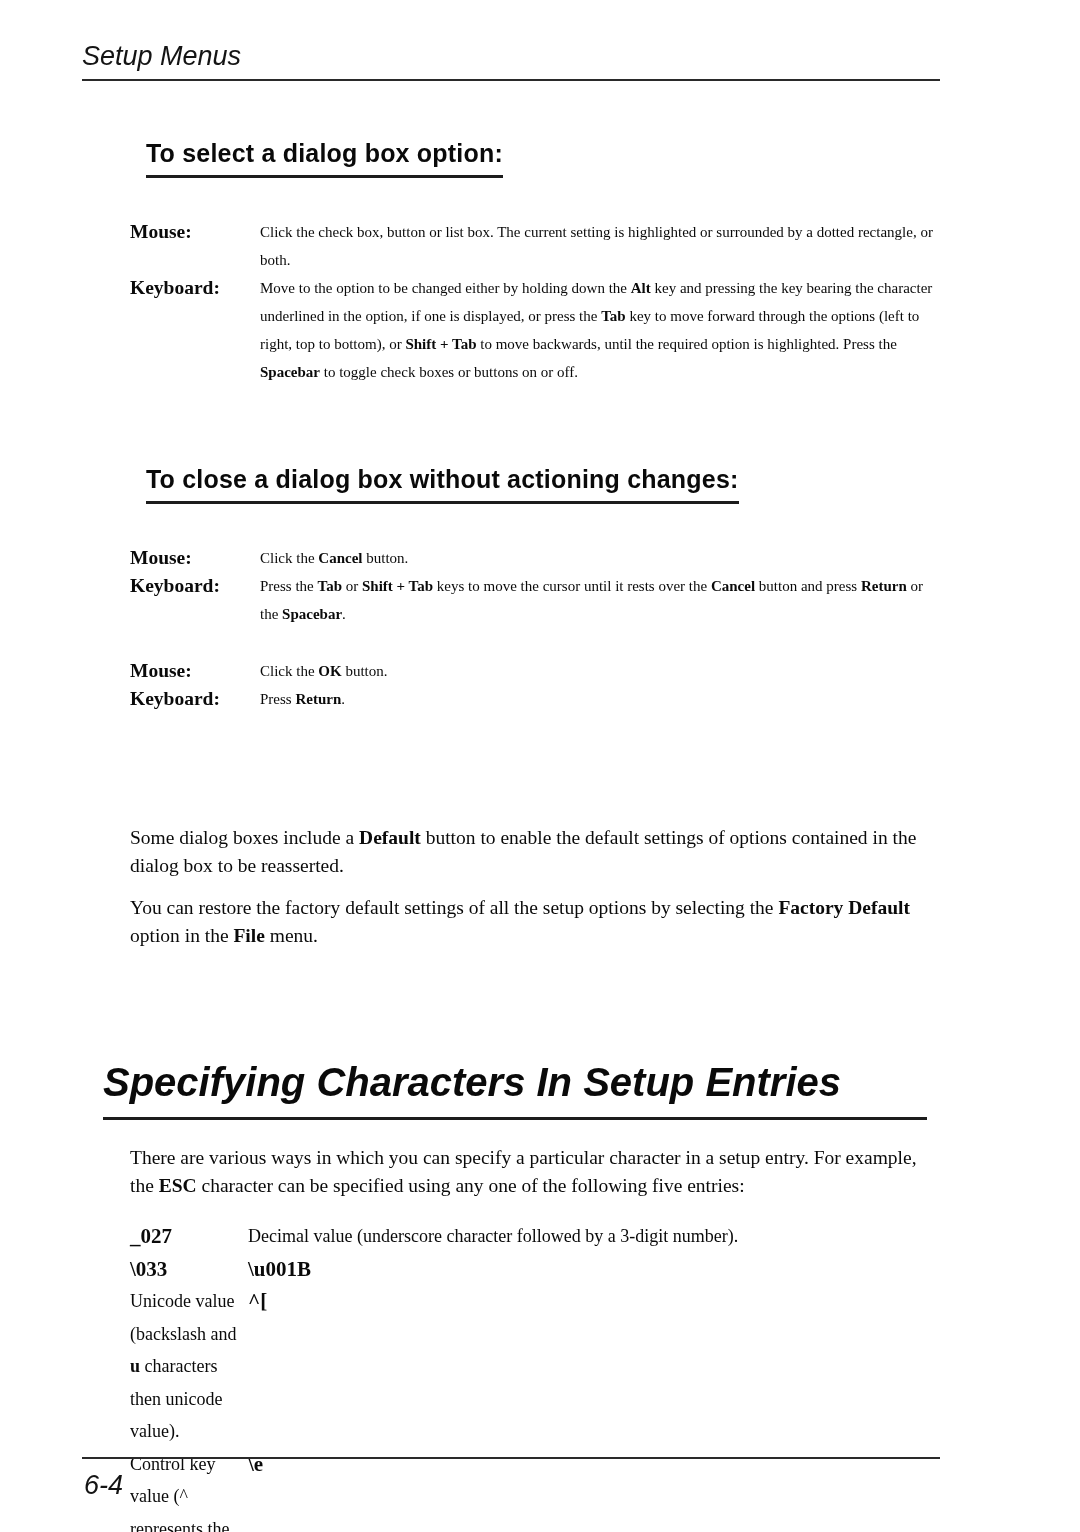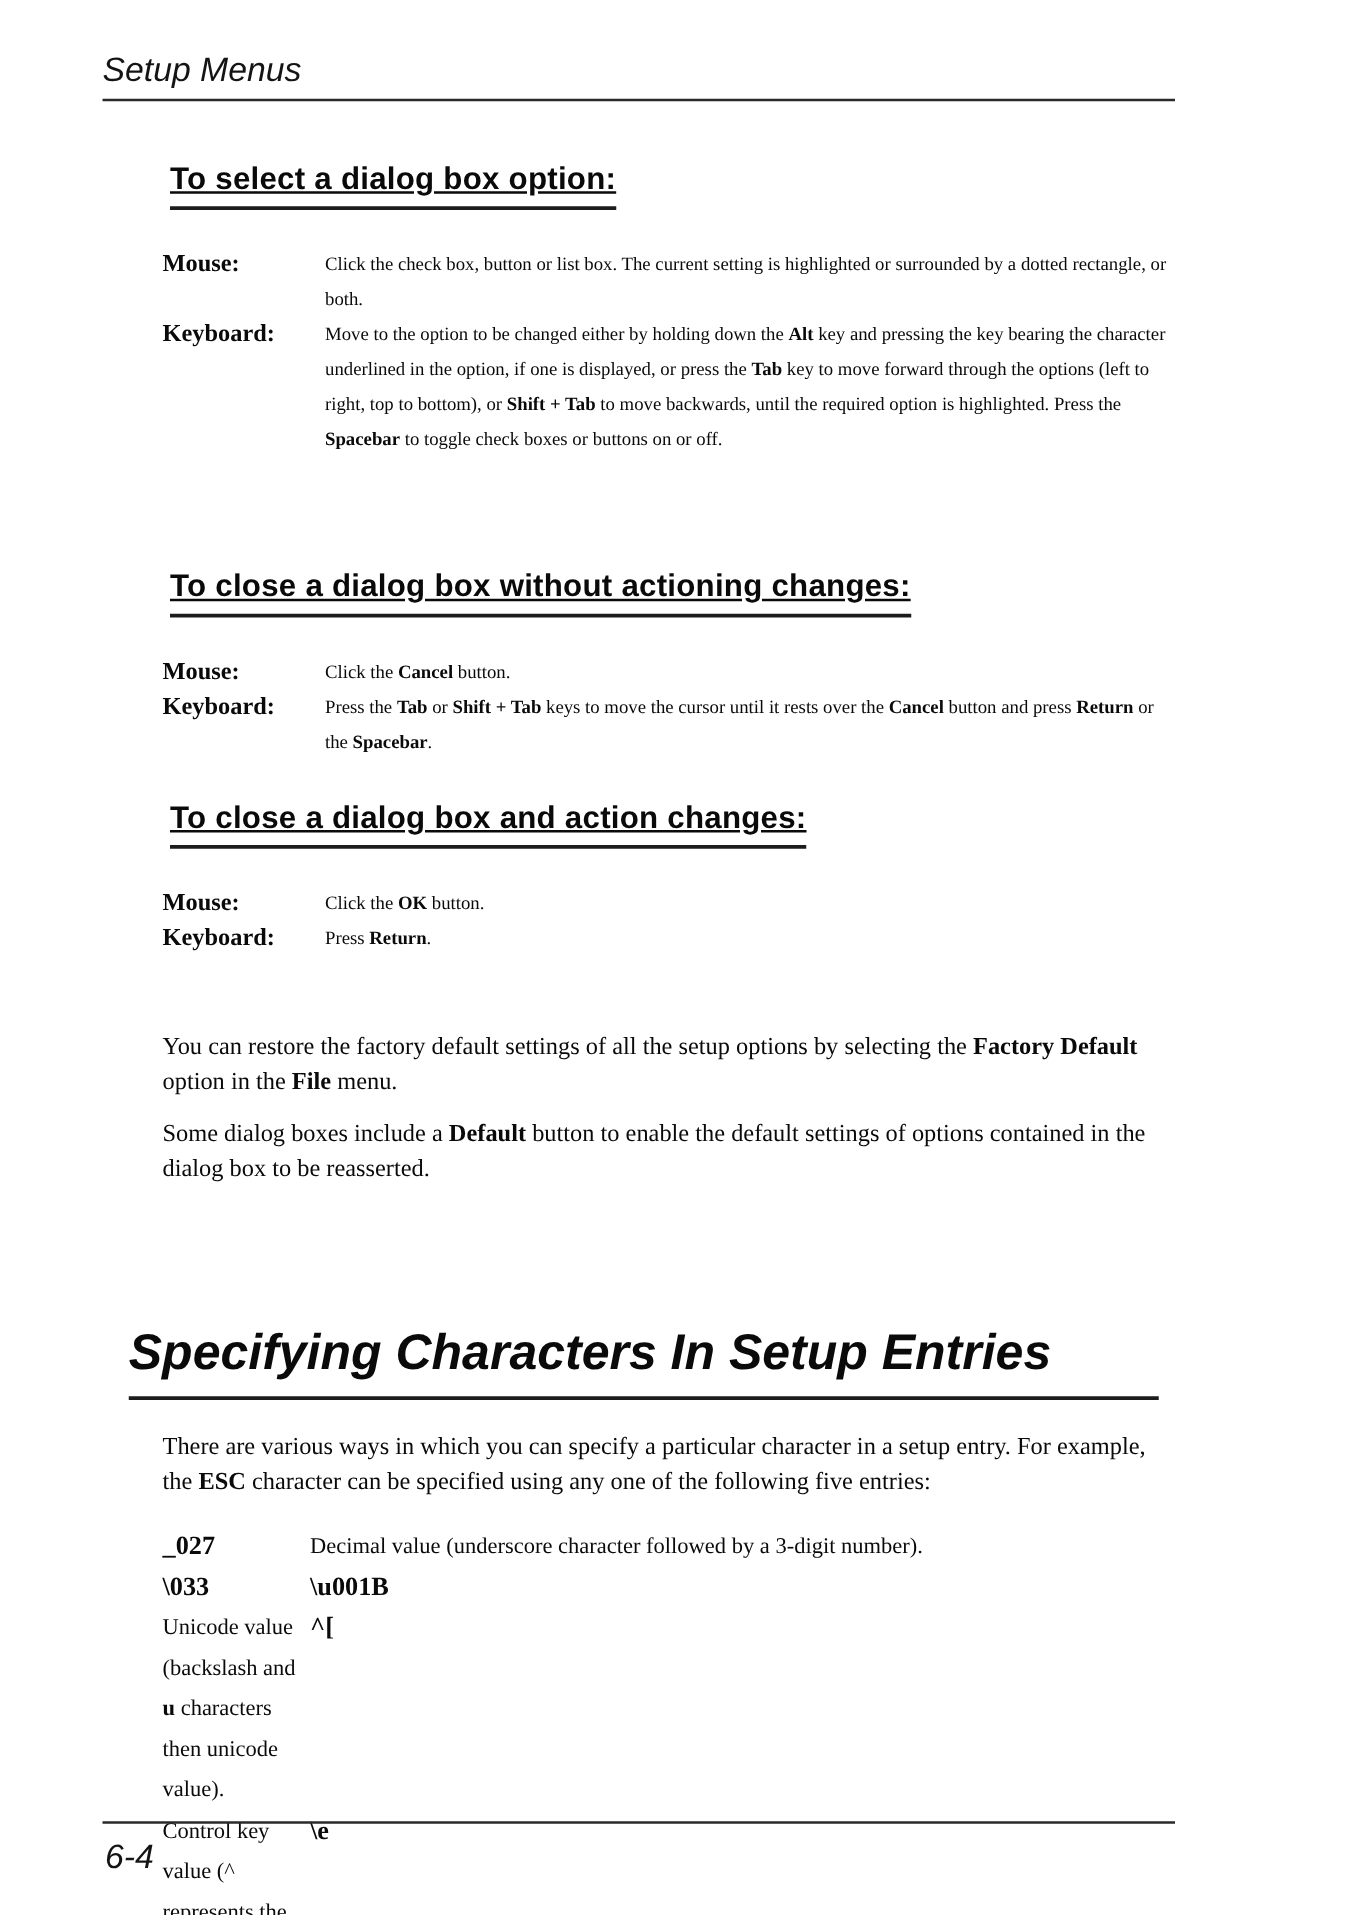--- a/index.html
+++ b/index.html
@@ -23,25 +23,25 @@
   .footer-rule { position:absolute; left:82px; top:1457px; width:858px; height:0; border-top:2px solid #2a2a2a; }
   .page-number {
     position:absolute; left:84px; top:1468px;
     font-family:"Liberation Sans", sans-serif;
     font-style:italic; font-size:27px; line-height:34px; color:#141414;
   }
 
   
   .proc { position:absolute; left:130px; width:815px; }
   .proc-heading {
-    display:inline-block; margin:6px;
+    display:inline-block; margin:16px;
     font-family:"Liberation Sans", sans-serif;
     font-weight:700; font-size:25px; line-height:30px;
     color:#0a0a0a; letter-spacing:0.2px;
-    padding-bottom:7px; border-bottom:3px solid #1c1c1c;text-decoration:underline;
+    padding-bottom:7px; border-bottom:3px solid #1c1c1c;
   }
   .def-grid {
     display:grid; grid-template-columns:130px 685px;
     row-gap:0; margin-top:24px;
   }
   .def-label {
     font-weight:700; font-size:19.5px; line-height:28px; color:#0a0a0a;
   }
   .def-text { font-size:15px; line-height:28px; color:#0a0a0a; }
 
@@ -92,33 +92,32 @@
     <h2 class="proc-heading">To close a dialog box without actioning changes:</h2>
     <div class="def-grid">
       <div class="def-label">Mouse:</div>
       <div class="def-text"><span>Click the </span><span class="b">Cancel</span><span> button.</span></div>
       <div class="def-label">Keyboard:</div>
       <div class="def-text"><span>Press the </span><span class="b">Tab</span><span> or </span><span class="b">Shift + Tab</span><span> keys to move the cursor until it rests over the </span><span class="b">Cancel</span><span> button and press </span><span class="b">Return</span><span> or the </span><span class="b">Spacebar</span><span>.</span></div>
     </div>
   </section>
 
   <section class="proc" style="top:633px">
-    <h2 class="proc-heading">To close a dialog box and action changes:</h2>
     <div class="def-grid">
       <div class="def-label">Mouse:</div>
       <div class="def-text"><span>Click the </span><span class="b">OK</span><span> button.</span></div>
       <div class="def-label">Keyboard:</div>
       <div class="def-text"><span>Press </span><span class="b">Return</span><span>.</span></div>
     </div>
   </section>
 
   <section class="chapter" style="top:800px">
     <div class="chapter-body">
+      <p class="para"><span>Some dialog boxes include a </span><span class="b">Default</span><span> button to enable the default settings of options contained in the dialog box to be reasserted.</span></p>
       <p class="para"><span>You can restore the factory default settings of all the setup options by selecting the </span><span class="b">Factory Default</span><span> option in the </span><span class="b">File</span><span> menu.</span></p>
-      <p class="para"><span>Some dialog boxes include a </span><span class="b">Default</span><span> button to enable the default settings of options contained in the dialog box to be reasserted.</span></p>
     </div>
   </section>
 
   <section class="chapter" style="top:1056px">
     <h1 class="chapter-heading">Specifying Characters In Setup Entries</h1>
     <div class="chapter-body">
       <p class="para"><span>There are various ways in which you can specify a particular character in a setup entry. For example, the </span><span class="b">ESC</span><span> character can be specified using any one of the following five entries:</span></p>
     </div>
     <div class="entries">
       <div class="entry-code">_027</div>

